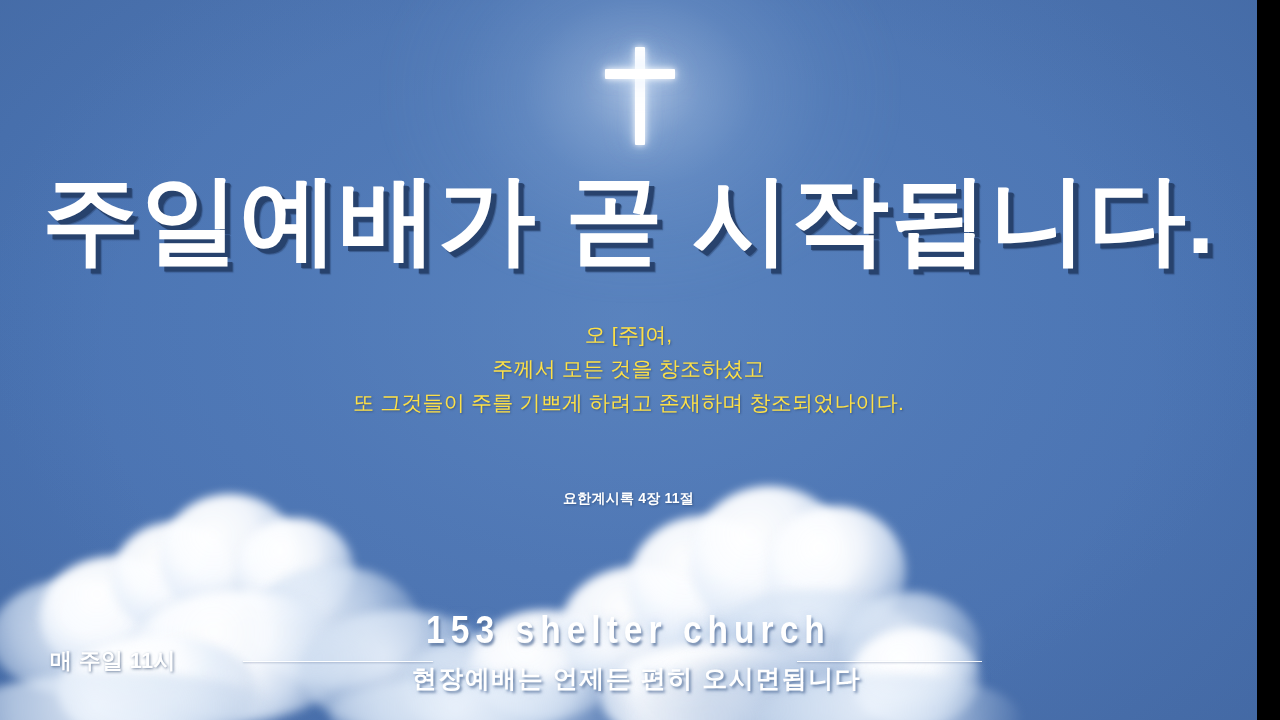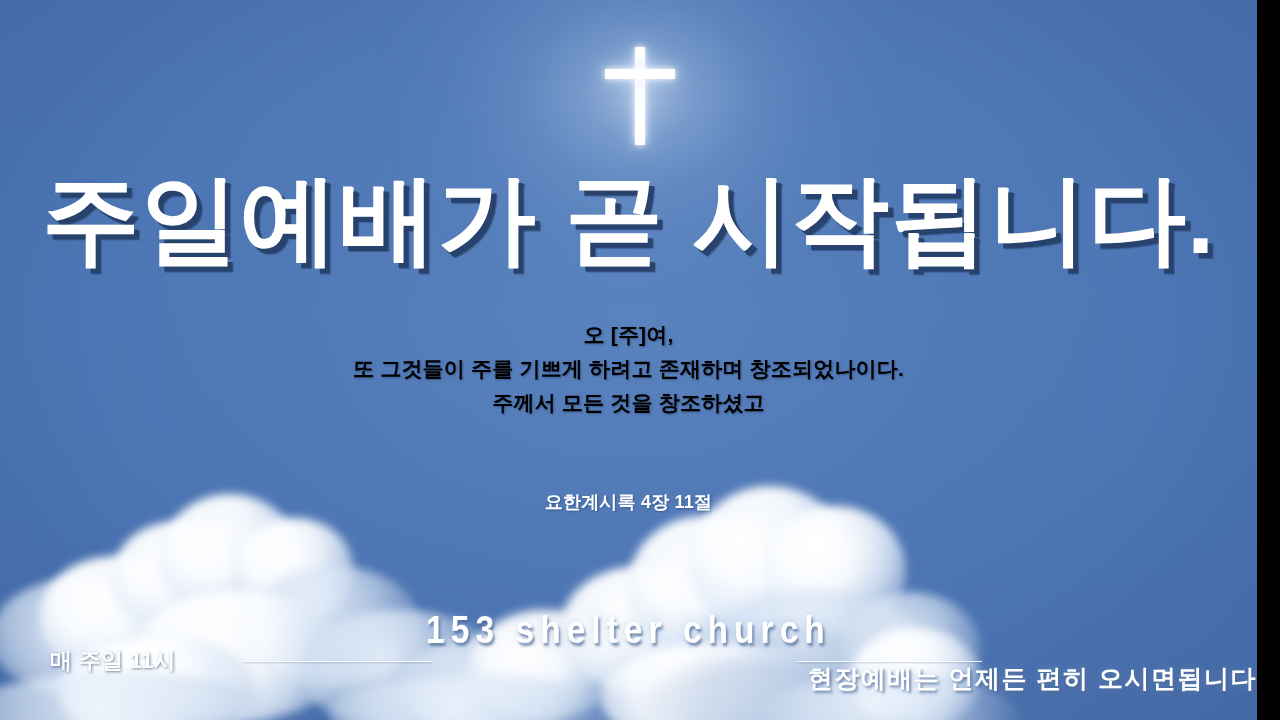--- a/index.html
+++ b/index.html
@@ -149,37 +149,37 @@
       6px 6px 1px rgba(38,64,106,0.55);
   }
 
   
   .scripture {
     position: absolute;
     left: 0;
     right: 0;
     top: 318px;
     text-align: center;
-    color: #000000;
+    color: #fde047;
     font-size: 21px;
-    font-weight: 700;
+    font-weight: 400;
     line-height: 34px;
     letter-spacing: 0.2px;
     text-shadow: 1px 1px 2px rgba(36,62,104,0.55);
   }
   .scripture .line { display: block; }
 
   .citation {
     position: absolute;
     left: 0;
     right: 0;
     top: 490px;
     text-align: center;
     color: #ffffff;
-    font-size: 18px;
+    font-size: 14px;
     font-weight: 700;
     letter-spacing: 0.2px;
     text-shadow: 1px 1px 2px rgba(36,62,104,0.5);
   }
 
   
   .footer-left {
     position: absolute;
     left: 50px;
     top: 646px;
@@ -223,21 +223,21 @@
     transform: scaleX(0.86);
     text-shadow:
       2px 3px 3px rgba(78,106,150,0.75),
       0 0 10px rgba(150,180,220,0.35);
   }
   .tagline {
     position: absolute;
     left: 16px;
     right: 0;
     top: 662px;
-    text-align: right;
+    text-align: center;
     color: #ffffff;
     font-size: 25px;
     font-weight: 700;
     letter-spacing: 1.5px;
     text-shadow:
       2px 2px 3px rgba(78,106,150,0.8),
       0 0 8px rgba(160,188,225,0.3);
   }
 </style>
 </head>
@@ -282,22 +282,22 @@
 
     <div class="puff dim" style="left:-40px; top:212px; width:320px; height:86px;"></div>
     <div class="puff dim" style="left:330px; top:216px; width:300px; height:80px;"></div>
     <div class="puff dim" style="left:760px; top:214px; width:260px; height:86px;"></div>
   </div>
 
   <div class="headline">주일예배가 곧 시작됩니다.</div>
 
   <div class="scripture">
     <span class="line">오 [주]여,</span>
+    <span class="line">주께서 모든 것을 창조하셨고</span>
     <span class="line">또 그것들이 주를 기쁘게 하려고 존재하며 창조되었나이다.</span>
-    <span class="line">주께서 모든 것을 창조하셨고</span>
   </div>
 
   <div class="citation">요한계시록 4장 11절</div>
 
   <div class="footer-left">매 주일 11시</div>
 
   <div class="rule rule-left"></div>
   <div class="rule rule-right"></div>
 
   <div class="brand">153 shelter church</div>

